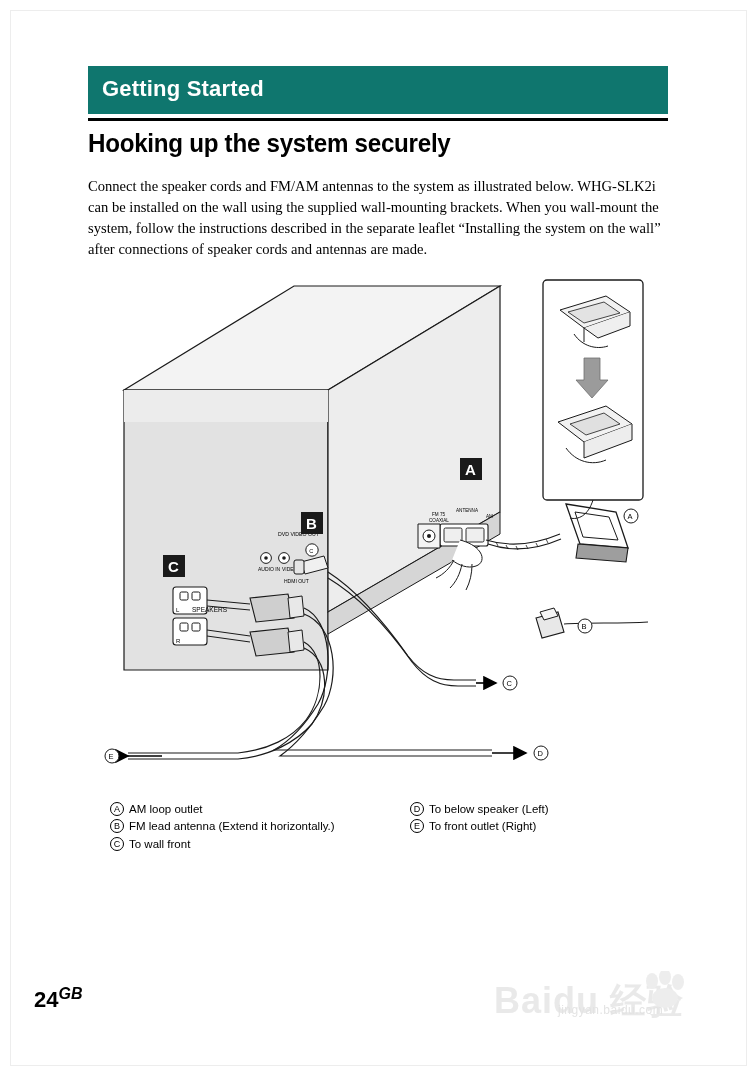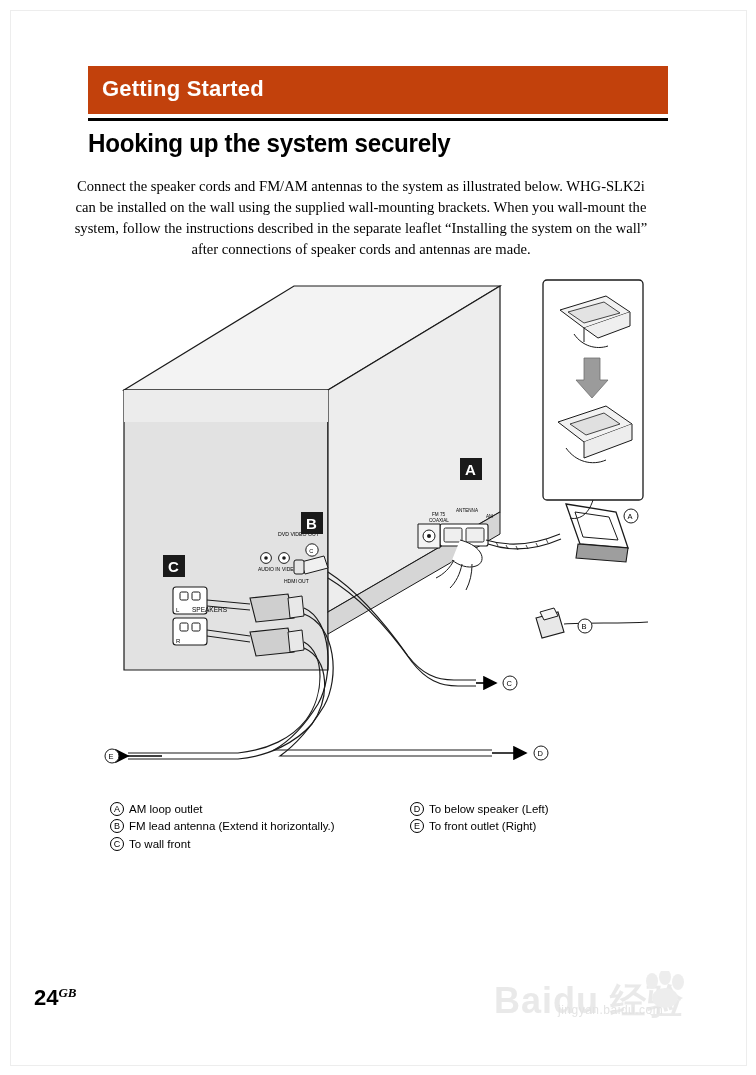--- a/index.html
+++ b/index.html
@@ -10,40 +10,40 @@
     position:relative;
     overflow:hidden;
   }
   .page{
     position:absolute;left:0;top:0;width:756px;height:1075px;
     background:#ffffff;
   }
   
   .header-band{
     position:absolute;left:88px;top:66px;width:580px;height:48px;
-    background:#c2410c;
+    background:#0f766e;
   }
   .header-band .htext{
     position:absolute;left:14px;top:10px;
     font-family:"Liberation Sans", sans-serif;
     font-weight:bold;font-size:22px;color:#ffffff;letter-spacing:0.2px;
   }
   .header-rule{
     position:absolute;left:88px;top:118px;width:580px;height:3px;background:#000;
   }
   .page-title{
     position:absolute;left:88px;top:128px;width:580px;
     font-family:"Liberation Sans", sans-serif;
     font-weight:bold;font-size:26px;color:#000;letter-spacing:-0.3px;
     transform:scaleX(0.93);transform-origin:left center;
   }
   .intro{
-    position:absolute;left:72px;top:176px;width:578px;
+    position:absolute;left:88px;top:176px;width:578px;
     font-family:"Liberation Serif", serif;
-    font-size:14.6px;line-height:21px;color:#000;text-align:center;
+    font-size:14.6px;line-height:21px;color:#000;text-align:left;
   }
   
   .illus{
     position:absolute;left:88px;top:272px;width:580px;height:520px;
   }
   .illus svg{display:block;}
   
   .legend{
     position:absolute;left:110px;top:800px;width:560px;
     font-family:"Liberation Sans", sans-serif;font-size:11.5px;color:#000;
@@ -55,21 +55,21 @@
   .cir{
     display:inline-block;width:12px;height:12px;border:1px solid #000;border-radius:50%;
     font-size:9px;line-height:12px;text-align:center;font-family:"Liberation Sans",sans-serif;
     color:#000;flex:0 0 auto;
   }
   
   .pagenum{
     position:absolute;left:34px;top:985px;
     font-family:"Liberation Sans", sans-serif;font-weight:bold;font-size:22px;color:#000;
   }
-  .pagenum sup{font-size:13px;font-weight:bold;font-style:italic;font-family:Liberation Serif, serif;}
+  .pagenum sup{font-size:16px;font-weight:bold;font-style:italic;}
   
   .wm{
     position:absolute;right:18px;top:975px;width:250px;height:75px;
     opacity:0.45;pointer-events:none;
   }
   .wm .wm-main{
     font-family:"Liberation Sans", sans-serif;
     font-weight:bold;font-size:36px;color:#cfcfcf;letter-spacing:1px;
     position:absolute;left:6px;top:2px;
   }

